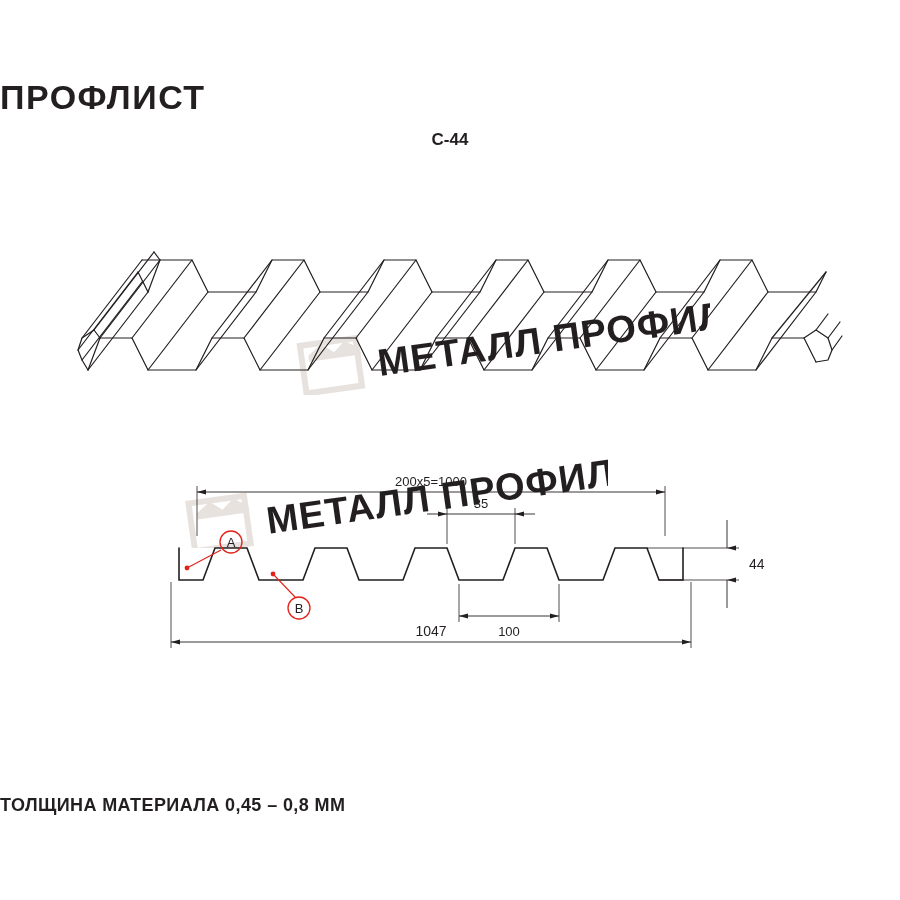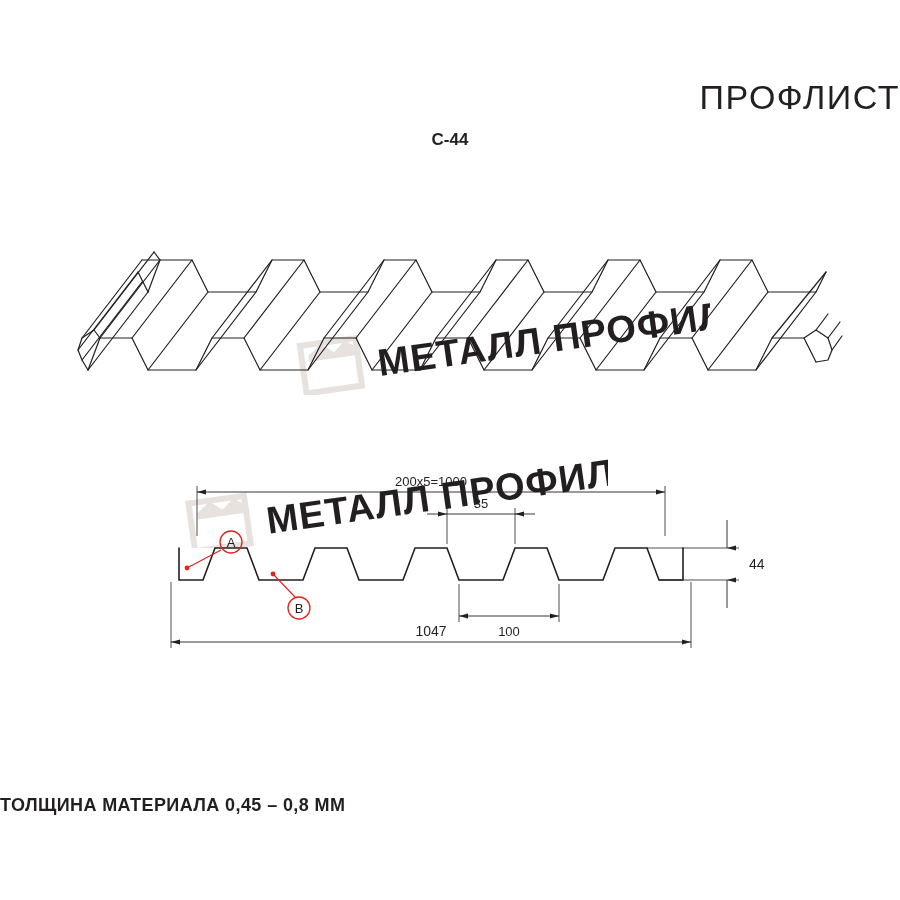--- a/index.html
+++ b/index.html
@@ -17,23 +17,23 @@
   }
   .page {
     position: absolute;
     inset: 0;
   }
   .title {
     position: absolute;
     top: 78px;
     left: 0;
     width: 900px;
-    text-align: right;
+    text-align: left;
     font-size: 34px;
-    font-weight: normal;
+    font-weight: bold;
     letter-spacing: 1.5px;
     color: #231f20;
   }
   .subtitle {
     position: absolute;
     top: 130px;
     left: 0;
     width: 900px;
     text-align: center;
     font-size: 17px;

